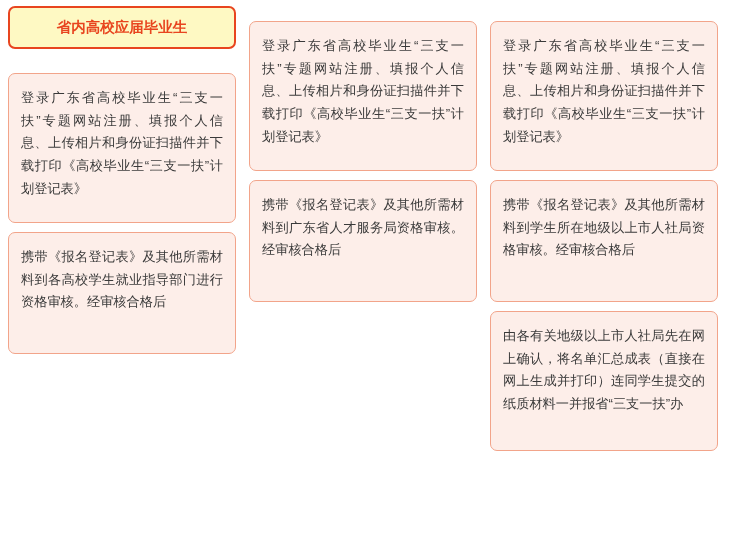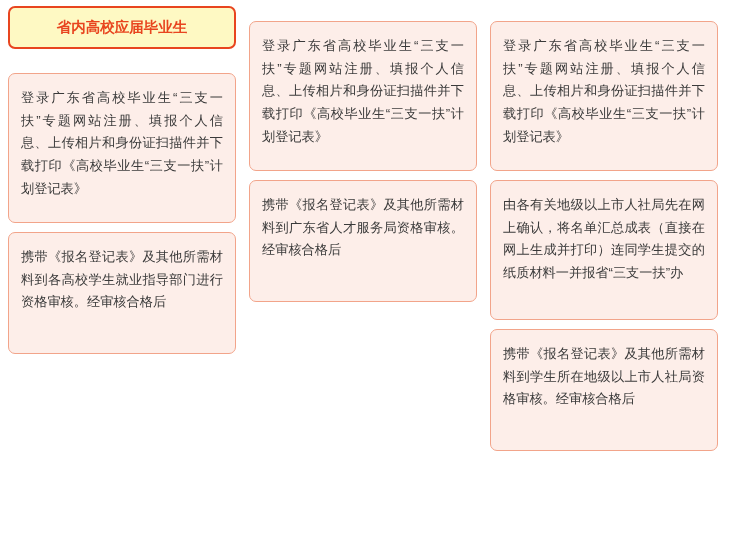--- a/index.html
+++ b/index.html
@@ -77,17 +77,17 @@
 
   <div class="column">
     <div class="spacer-top"></div>
     <div class="step h1">登录广东省高校毕业生“三支一扶”专题网站注册、填报个人信息、上传相片和身份证扫描件并下载打印《高校毕业生“三支一扶”计划登记表》</div>
     <div class="step h2">携带《报名登记表》及其他所需材料到广东省人才服务局资格审核。经审核合格后</div>
   </div>
 
   <div class="column">
     <div class="spacer-top"></div>
     <div class="step h1">登录广东省高校毕业生“三支一扶”专题网站注册、填报个人信息、上传相片和身份证扫描件并下载打印《高校毕业生“三支一扶”计划登记表》</div>
+    <div class="step h2">携带《报名登记表》及其他所需材料到学生所在地级以上市人社局资格审核。经审核合格后</div>
     <div class="step h3">由各有关地级以上市人社局先在网上确认，将名单汇总成表（直接在网上生成并打印）连同学生提交的纸质材料一并报省“三支一扶”办</div>
-    <div class="step h2">携带《报名登记表》及其他所需材料到学生所在地级以上市人社局资格审核。经审核合格后</div>
   </div>
 
 </div>
 
 </body></html>

